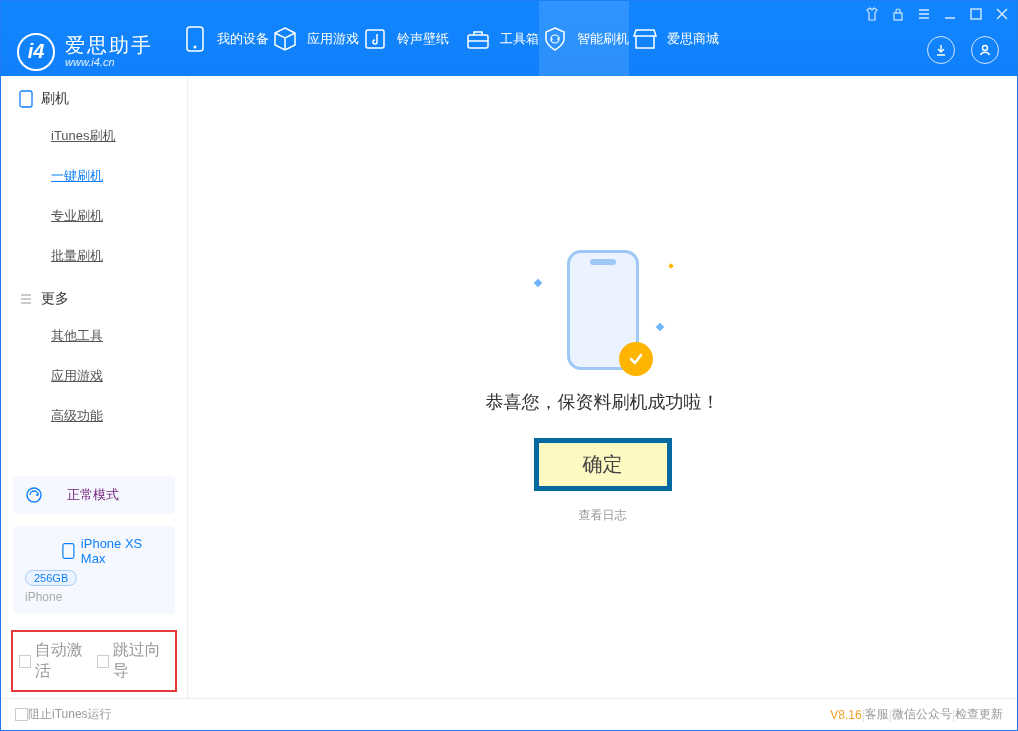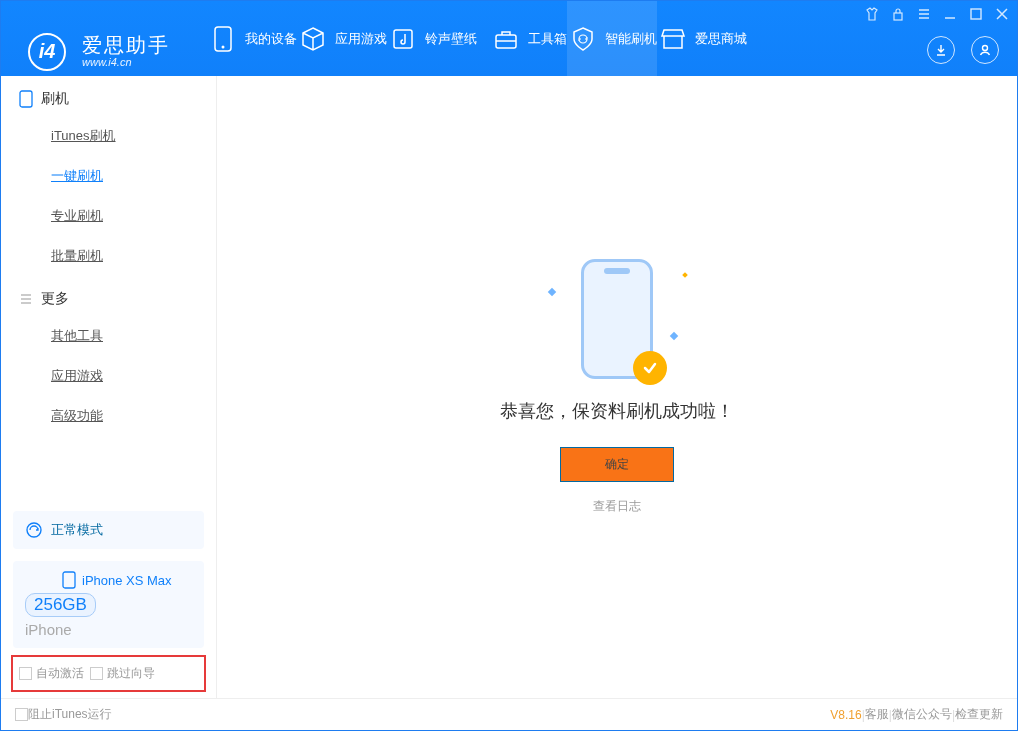--- a/index.html
+++ b/index.html
@@ -1,57 +1,57 @@
 <!DOCTYPE html>
 <html><head>
 <meta charset="utf-8">
 <style>
 * { margin: 0; padding: 0; box-sizing: border-box; font-family: "Microsoft YaHei", sans-serif; }
 body { background: #fff; }
 .window { width: 1018px; height: 731px; border: 1px solid #1e7cf0; display: flex; flex-direction: column; }
 .titlebar { height: 75px; background: linear-gradient(to bottom, #1286ff, #1080fa); display: flex; align-items: center; color: #fff; position: relative; }
-.logo-area { display: flex; align-items: center; padding: 0 27px; gap: 16px; margin-top: 26px; }
+.logo-area { display: flex; align-items: center; padding: 0 16px; gap: 10px; margin-top: 26px; }
 .logo-circle { width: 38px; height: 38px; border: 2px solid #fff; border-radius: 50%; display: flex; align-items: center; justify-content: center; font-weight: bold; font-size: 20px; font-style: italic; }
 .logo-text { display: flex; flex-direction: column; line-height: 1.1; }
 .logo-text .big { font-size: 20px; font-weight: 500; letter-spacing: 2px; }
 .logo-text .small { font-size: 11px; opacity: 0.9; font-style: italic; }
 .nav-tabs { display: flex; height: 100%; margin-left: 10px; }
 .nav-tab { width: 90px; display: flex; align-items: center; justify-content: flex-end; gap: 8px; cursor: pointer; font-size: 13px; }
 .nav-tab.active { background: rgba(255,255,255,0.12); }
 .nav-tab .icon { width: 28px; height: 28px; display: flex; align-items: center; justify-content: center; }
 .win-controls { position: absolute; right: 8px; top: 6px; display: flex; gap: 12px; align-items: center; }
 .win-controls span, .win-controls svg { cursor: pointer; opacity: 0.9; }
 .header-right-icons { position: absolute; right: 18px; bottom: 12px; display: flex; gap: 16px; }
 .circle-icon { width: 28px; height: 28px; border: 1.5px solid rgba(255,255,255,0.8); border-radius: 50%; display: flex; align-items: center; justify-content: center; cursor: pointer; }
 .body-area { flex: 1; display: flex; overflow: hidden; }
-.sidebar { width: 216px; border-right: 1px solid #eee; display: flex; flex-direction: column; background: #fff; }
+.sidebar { width: 187px; border-right: 1px solid #eee; display: flex; flex-direction: column; background: #fff; }
 .side-section-title { display: flex; align-items: center; gap: 8px; padding: 14px 18px 8px; font-size: 14px; color: #333; font-weight: 500; }
 .side-items { display: flex; flex-direction: column; }
 .side-item { padding: 11px 18px 11px 50px; font-size: 13px; color: #555; cursor: pointer; text-decoration: underline; }
 .side-item.active { color: #1080fa; }
 .side-spacer { flex: 1; }
 .mode-card, .device-card { margin: 6px 12px; background: #f5f9ff; border-radius: 4px; padding: 10px 12px; font-size: 13px; }
-.mode-card { display: flex; align-items: center; gap: 8px; color: #0369a1; }
+.mode-card { display: flex; align-items: center; gap: 24px; color: #701a75; }
 .device-card .name { color: #1080fa; font-weight: 500; display: flex; align-items: center; gap: 6px; padding-left: 37px; }
-.device-card .cap { display: inline-block; margin-top: 4px; padding: 1px 8px; border: 1px solid #a7ccf8; border-radius: 10px; font-size: 17px; color: #1080fa; background: #eaf3ff; }
-.device-card .type { font-size: 15px; color: #aaa; margin-top: 4px; }
-.checkbox-row { border: 2px solid #e63a3a; margin: 1px 10px 6px; padding: 8px 6px; display: flex; gap: 6px; font-size: 12px; color: #999; }
+.device-card .cap { display: inline-block; margin-top: 4px; padding: 1px 8px; border: 1px solid #a7ccf8; border-radius: 10px; font-size: 11px; color: #1080fa; background: #eaf3ff; }
+.device-card .type { font-size: 12px; color: #aaa; margin-top: 4px; }
+.checkbox-row { border: 2px solid #e63a3a; margin: 10px 10px 6px; padding: 8px 6px; display: flex; gap: 6px; font-size: 16px; color: #999; }
 .cb { display: flex; align-items: center; gap: 4px; cursor: pointer; }
 .cb .box { width: 13px; height: 13px; border: 1px solid #ccc; background: #fff; }
 .main { flex: 1; display: flex; flex-direction: column; align-items: center; justify-content: center; position: relative; }
 .success-art { position: relative; margin-bottom: 20px; }
 .phone-shape { width: 72px; height: 120px; border: 3px solid #9fc8f7; border-radius: 14px; background: #eaf3ff; position: relative; }
 .phone-shape::before { content: ""; position: absolute; top: 6px; left: 50%; transform: translateX(-50%); width: 26px; height: 6px; background: #9fc8f7; border-radius: 3px; }
 .check-badge { position: absolute; right: -14px; bottom: -6px; width: 34px; height: 34px; background: #ffb400; border-radius: 50%; display: flex; align-items: center; justify-content: center; }
 .sparkle { position: absolute; width: 6px; height: 6px; background: #6fb4ff; transform: rotate(45deg); }
 .sparkle.s1 { left: -32px; top: 30px; }
 .sparkle.s2 { right: -34px; top: 14px; width: 4px; height: 4px; background: #ffb400; }
 .sparkle.s3 { right: -24px; bottom: 40px; }
 .success-msg { font-size: 18px; color: #333; margin-bottom: 24px; }
-.ok-btn { padding: 8px 44px; border: 1px solid #0369a1; background: #f97316; font-size: 12px; color: #444; cursor: pointer; margin-bottom: 16px; }
+.ok-btn { padding: 8px 44px; border: 5px solid #0369a1; background: #fef9c3; font-size: 20px; color: #444; cursor: pointer; margin-bottom: 16px; }
 .log-link { font-size: 12px; color: #999; cursor: pointer; }
 .statusbar { height: 32px; border-top: 1px solid #eee; display: flex; align-items: center; padding: 0 14px; font-size: 12px; color: #999; }
 .statusbar .left { display: flex; align-items: center; gap: 0; }
 .statusbar .right { margin-left: auto; display: flex; align-items: center; gap: 0; }
 .statusbar .sep { color: #ddd; }
 .statusbar .link { cursor: pointer; }
 svg { display: block; }
 </style>
 </head>
 <body>

